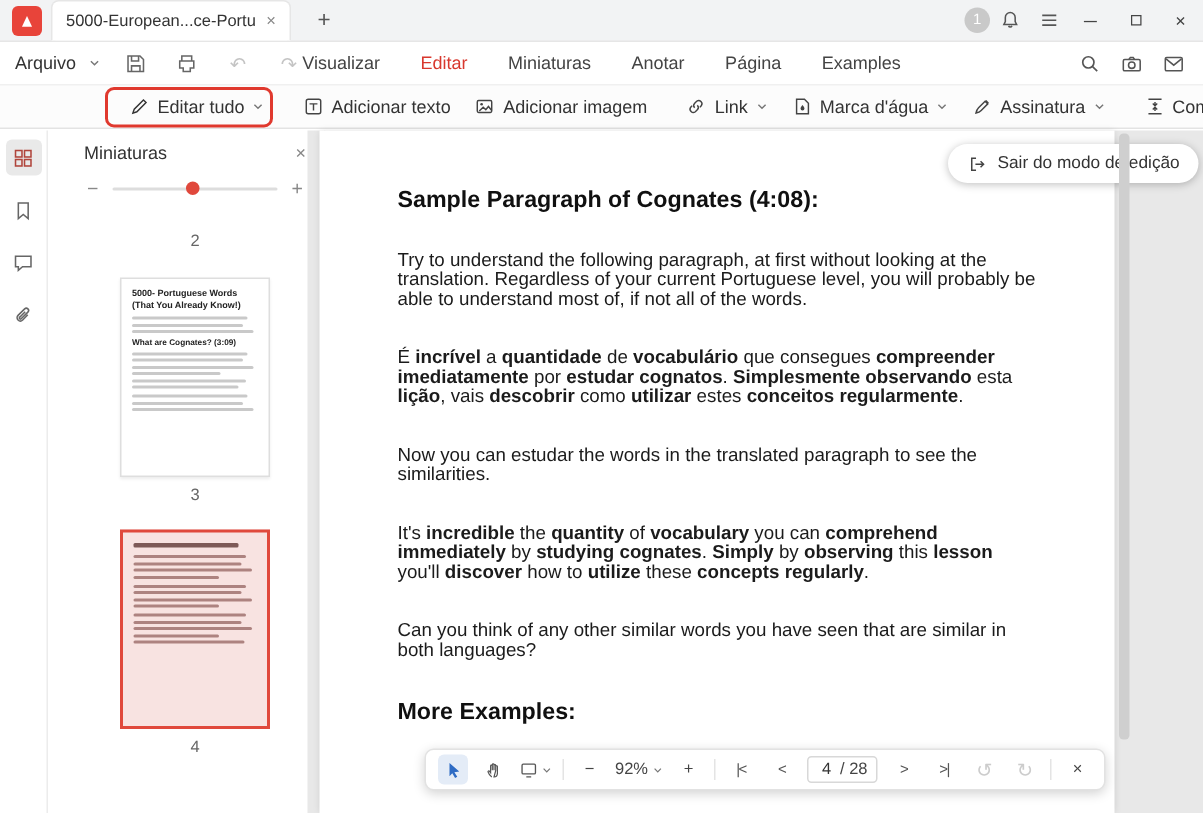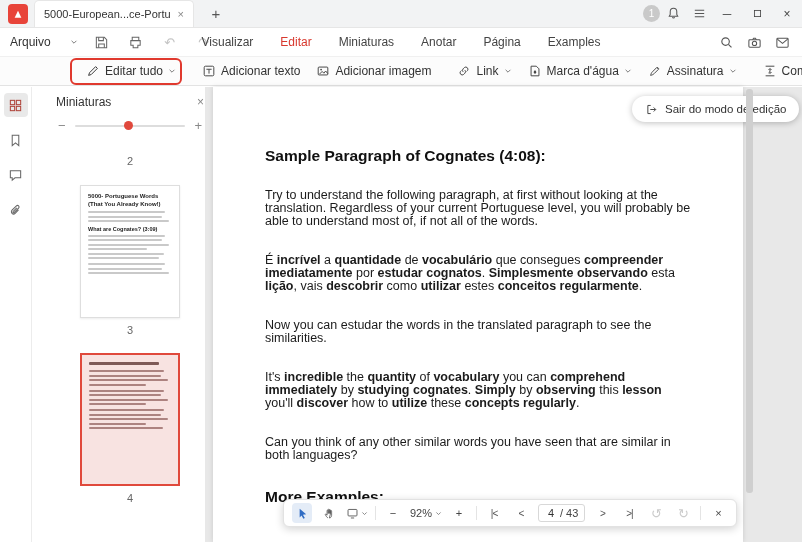--- a/index.html
+++ b/index.html
@@ -22,21 +22,21 @@
   .badge { width:17px; height:17px; border-radius:50%; background:#c9c9c9; color:#fff;
     font-size:10px; display:flex; align-items:center; justify-content:center; }
   .tb-ico { width:26px; height:26px; display:flex; align-items:center; justify-content:center; color:#555; }
   .winbtn { width:30px; height:28px; display:flex; align-items:center; justify-content:center;
     color:#444; font-size:12px; }
 
   
   .menubar { position:absolute; top:28px; left:0; right:0; height:28px; background:#fff;
     display:flex; align-items:center; }
   .file-group { display:flex; align-items:center; padding-left:10px; gap:14px; }
-  .file-menu { display:flex; align-items:center; gap:19px; font-size:12px; color:#333; }
+  .file-menu { display:flex; align-items:center; gap:8px; font-size:12px; color:#333; }
   .mb-ico { width:20px; height:20px; display:flex; align-items:center; justify-content:center; color:#666; }
   .mb-ico.disabled { color:#c4c4c4; font-size:13px; }
   .center-tabs { position:absolute; left:50%; top:0; height:28px; transform:translateX(-50%);
     display:flex; align-items:center; gap:27px; font-size:12px; color:#444;text-align:center; }
   .rtab.active { color:#d8382e; }
   .right-icons { margin-left:auto; display:flex; gap:8px; padding-right:10px; }
 
   
   .toolbar { position:absolute; top:56px; left:0; right:0; height:30px; background:#fcfcfc;
     border-top:1px solid #f0f0f0; border-bottom:1px solid #e3e3e3;
@@ -80,21 +80,21 @@
   .tlines { margin-bottom:4px; }
   .tline { height:2px; background:#c9c9c9; margin:2.5px 0; border-radius:1px; }
   .thumb4 .tline { background:#b08translate7f; background:#ad8380; }
   .t4-head { height:3px; width:85%; background:#7e5a57; border-radius:1px; margin-bottom:5px; }
   .tp-scroll { position:absolute; right:3px; top:94px; width:4px; height:84px; background:#d2d2d2;
     border-radius:2px; }
 
   
   .doc-area { position:absolute; top:87px; bottom:0; left:205px; right:0; background:#e8e8e8; }
   .page { position:absolute; left:8px; top:0; bottom:0; width:530px; background:#fff;
-    box-shadow:0 0 5px rgba(0,0,0,0.13); padding:60px 50px 0 52px; overflow:hidden; }
+    box-shadow:0 0 5px rgba(0,0,0,0.13); padding:38px 50px 0 52px; overflow:hidden; }
   .doc-heading { font-size:15.5px; font-weight:bold; color:#101010; margin-bottom:24px; }
   .para { font-size:12.5px; line-height:13px; color:#1b1b1b; margin-bottom:26px; }
   .b { font-weight:bold; }
   .footer-heading { font-size:15.5px; font-weight:bold; color:#101010; }
   .doc-scroll { position:absolute; left:541px; top:2px; width:7px; height:404px;
     background:#cfcfcf; border-radius:3px; }
 
   .exit-tip { position:absolute; left:427px; top:9px; height:26px; background:#fff;
     border-radius:13px 13px 13px 13px; padding:0 13px; display:flex; align-items:center; gap:7px;
     font-size:11.5px; color:#333; box-shadow:0 1px 6px rgba(0,0,0,0.25); }
@@ -407,21 +407,21 @@
           <path d="M2 3.5l3 3 3-3" fill="none" stroke="currentColor" stroke-width="1.2"></path>
         </svg>
     </div>
     <div class="fb-btn">+</div>
     <div class="fb-div"></div>
     <div class="fb-btn nav-glyph">|&lt;</div>
     <div class="fb-btn nav-glyph">&lt;</div>
     <div class="page-box">
       <input value="4" style="">
       <span>/</span>
-      <span>43</span>
+      <span>28</span>
     </div>
     <div class="fb-btn nav-glyph">&gt;</div>
     <div class="fb-btn nav-glyph">&gt;|</div>
     <div class="fb-btn rot">↺</div>
     <div class="fb-btn rot">↻</div>
     <div class="fb-div"></div>
     <div class="fb-btn">×</div>
   </div>
 </div>
 

